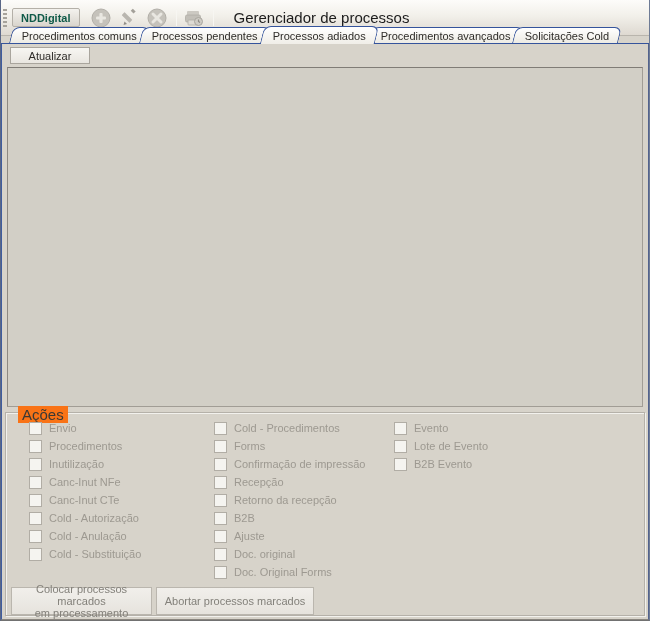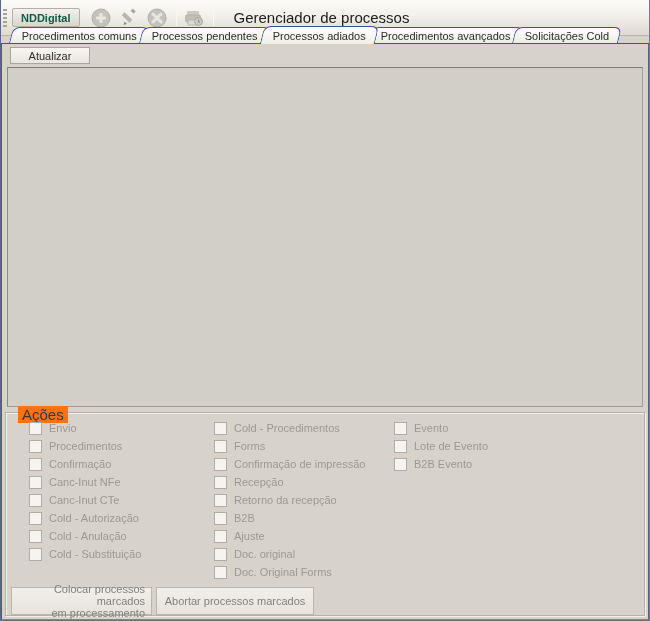--- a/index.html
+++ b/index.html
@@ -87,21 +87,21 @@
   .cb-row { height:18px; display:flex; align-items:flex-start;padding-left:18px; }
   .cb-box {
     width:13px; height:13px; flex:0 0 13px;
     background:#f5f4f0; border:1px solid #b1ada5; margin-right:7px;
   }
   .cb-label { font-size:11px; color:#9d9991; white-space:nowrap; }
   .action-btn {
     position:absolute; top:174px; height:28px;
     background: linear-gradient(180deg,#f1efeb,#e6e3dd);
     border:1px solid #bab6ae; font-size:11px; color:#83807a;
-    display:flex; align-items:center; justify-content:center; text-align:right;
+    display:flex; align-items:center; justify-content:center; text-align:center;
     line-height:12px; cursor:pointer; padding:0 6px;
     font-family:"Liberation Sans",sans-serif;
   }
   .action-btn.b1 { left:5px; width:141px; }
   .action-btn.b2 { left:150px; width:158px; }
 </style>
 </head>
 <body>
 
 <div class="window">
@@ -175,21 +175,21 @@
           <div class="cb-row">
             <span class="cb-box"></span>
             <span class="cb-label">Envio</span>
           </div>
           <div class="cb-row">
             <span class="cb-box"></span>
             <span class="cb-label">Procedimentos</span>
           </div>
           <div class="cb-row">
             <span class="cb-box"></span>
-            <span class="cb-label">Confirmação</span>
+            <span class="cb-label">Inutilização</span>
           </div>
           <div class="cb-row">
             <span class="cb-box"></span>
             <span class="cb-label">Canc-Inut NFe</span>
           </div>
           <div class="cb-row">
             <span class="cb-box"></span>
             <span class="cb-label">Canc-Inut CTe</span>
           </div>
           <div class="cb-row">

